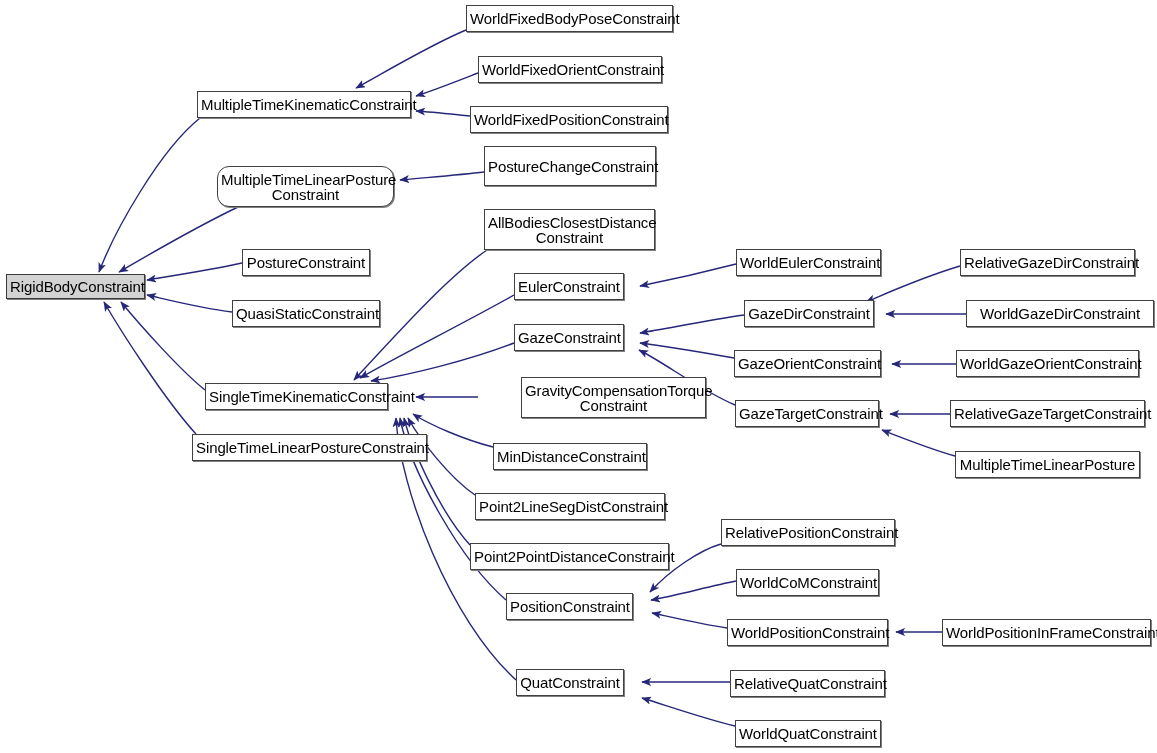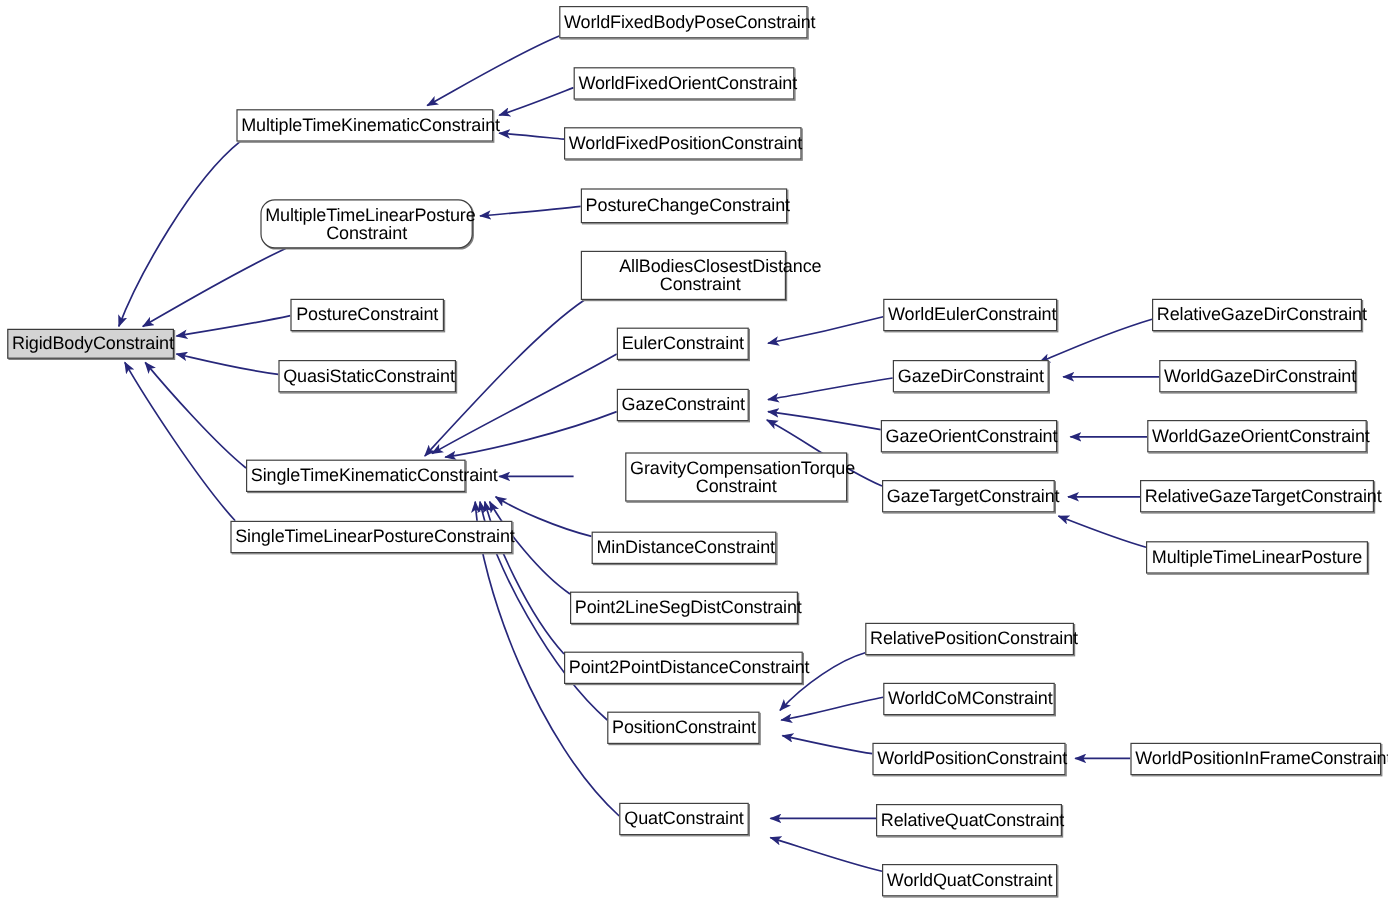--- a/index.html
+++ b/index.html
@@ -107,41 +107,41 @@
       <div class="node-box" style="left: 197px; top: 91px; width: 214px; height: 27px;"><span class="node-label">MultipleTimeKinematicConstraint</span></div>
       <div class="node-box" style="left: 217px; top: 166px; width: 177px; height: 41px; border-radius: 12px;"><span class="node-label">MultipleTimeLinearPosture
 Constraint</span></div>
       <div class="node-box" style="left: 242px; top: 249px; width: 128px; height: 27px;"><span class="node-label">PostureConstraint</span></div>
       <div class="node-box" style="left: 232px; top: 300px; width: 148px; height: 27px;"><span class="node-label">QuasiStaticConstraint</span></div>
       <div class="node-box" style="left: 205px; top: 383px; width: 183px; height: 27px;"><span class="node-label">SingleTimeKinematicConstraint</span></div>
       <div class="node-box" style="left: 192px; top: 434px; width: 235px; height: 27px;"><span class="node-label">SingleTimeLinearPostureConstraint</span></div>
       <div class="node-box" style="left: 466px; top: 5px; width: 207px; height: 27px;"><span class="node-label">WorldFixedBodyPoseConstraint</span></div>
       <div class="node-box" style="left: 478px; top: 56px; width: 184px; height: 27px;"><span class="node-label">WorldFixedOrientConstraint</span></div>
       <div class="node-box" style="left: 470px; top: 106px; width: 198px; height: 27px;"><span class="node-label">WorldFixedPositionConstraint</span></div>
-      <div class="node-box" style="left: 484px; top: 157px; width: 172px; height: 29px; justify-content: center;"><span class="node-label">PostureChangeConstraint</span></div>
-      <div class="node-box" style="left: 484px; top: 209px; width: 171px; height: 41px; padding-left: 28px;"><span class="node-label">AllBodiesClosestDistance
+      <div class="node-box" style="left: 484px; top: 146px; width: 172px; height: 40px; justify-content: center;"><span class="node-label">PostureChangeConstraint</span></div>
+      <div class="node-box" style="left: 484px; top: 209px; width: 171px; height: 41px;"><span class="node-label">AllBodiesClosestDistance
 Constraint</span></div>
       <div class="node-box" style="left: 514px; top: 273px; width: 110px; height: 27px;"><span class="node-label">EulerConstraint</span></div>
       <div class="node-box" style="left: 514px; top: 324px; width: 110px; height: 27px;"><span class="node-label">GazeConstraint</span></div>
       <div class="node-box" style="left: 478px; top: 377px; width: 185px; height: 41px; margin-left: 43px;"><span class="node-label">GravityCompensationTorque
 Constraint</span></div>
       <div class="node-box" style="left: 493px; top: 443px; width: 154px; height: 27px;"><span class="node-label">MinDistanceConstraint</span></div>
       <div class="node-box" style="left: 475px; top: 493px; width: 190px; height: 27px;"><span class="node-label">Point2LineSegDistConstraint</span></div>
       <div class="node-box" style="left: 470px; top: 543px; width: 199px; height: 27px;"><span class="node-label">Point2PointDistanceConstraint</span></div>
       <div class="node-box" style="left: 506px; top: 593px; width: 127px; height: 27px;"><span class="node-label">PositionConstraint</span></div>
       <div class="node-box" style="left: 516px; top: 669px; width: 108px; height: 27px;"><span class="node-label">QuatConstraint</span></div>
       <div class="node-box" style="left: 736px; top: 249px; width: 145px; height: 27px;"><span class="node-label">WorldEulerConstraint</span></div>
       <div class="node-box" style="left: 744px; top: 300px; width: 130px; height: 27px;"><span class="node-label">GazeDirConstraint</span></div>
       <div class="node-box" style="left: 734px; top: 350px; width: 147px; height: 27px;"><span class="node-label">GazeOrientConstraint</span></div>
       <div class="node-box" style="left: 735px; top: 400px; width: 144px; height: 27px;"><span class="node-label">GazeTargetConstraint</span></div>
       <div class="node-box" style="left: 721px; top: 519px; width: 174px; height: 27px;"><span class="node-label">RelativePositionConstraint</span></div>
       <div class="node-box" style="left: 736px; top: 569px; width: 143px; height: 27px;"><span class="node-label">WorldCoMConstraint</span></div>
       <div class="node-box" style="left: 727px; top: 619px; width: 161px; height: 27px;"><span class="node-label">WorldPositionConstraint</span></div>
       <div class="node-box" style="left: 730px; top: 670px; width: 155px; height: 27px;"><span class="node-label">RelativeQuatConstraint</span></div>
       <div class="node-box" style="left: 735px; top: 720px; width: 146px; height: 27px;"><span class="node-label">WorldQuatConstraint</span></div>
       <div class="node-box" style="left: 960px; top: 249px; width: 175px; height: 27px;"><span class="node-label">RelativeGazeDirConstraint</span></div>
-      <div class="node-box" style="left: 966px; top: 300px; width: 164px; height: 27px;"><span class="node-label">WorldGazeDirConstraint</span></div>
+      <div class="node-box" style="left: 966px; top: 300px; width: 188px; height: 27px;"><span class="node-label">WorldGazeDirConstraint</span></div>
       <div class="node-box" style="left: 956px; top: 350px; width: 183px; height: 27px;"><span class="node-label">WorldGazeOrientConstraint</span></div>
       <div class="node-box" style="left: 950px; top: 400px; width: 195px; height: 27px;"><span class="node-label">RelativeGazeTargetConstraint</span></div>
       <div class="node-box" style="left: 955px; top: 451px; width: 185px; height: 27px;"><span class="node-label">MultipleTimeLinearPosture</span></div>
       <div class="node-box" style="left: 942px; top: 619px; width: 209px; height: 27px;"><span class="node-label">WorldPositionInFrameConstraint</span></div>
     </div>
 </div>
 
 </body></html>

